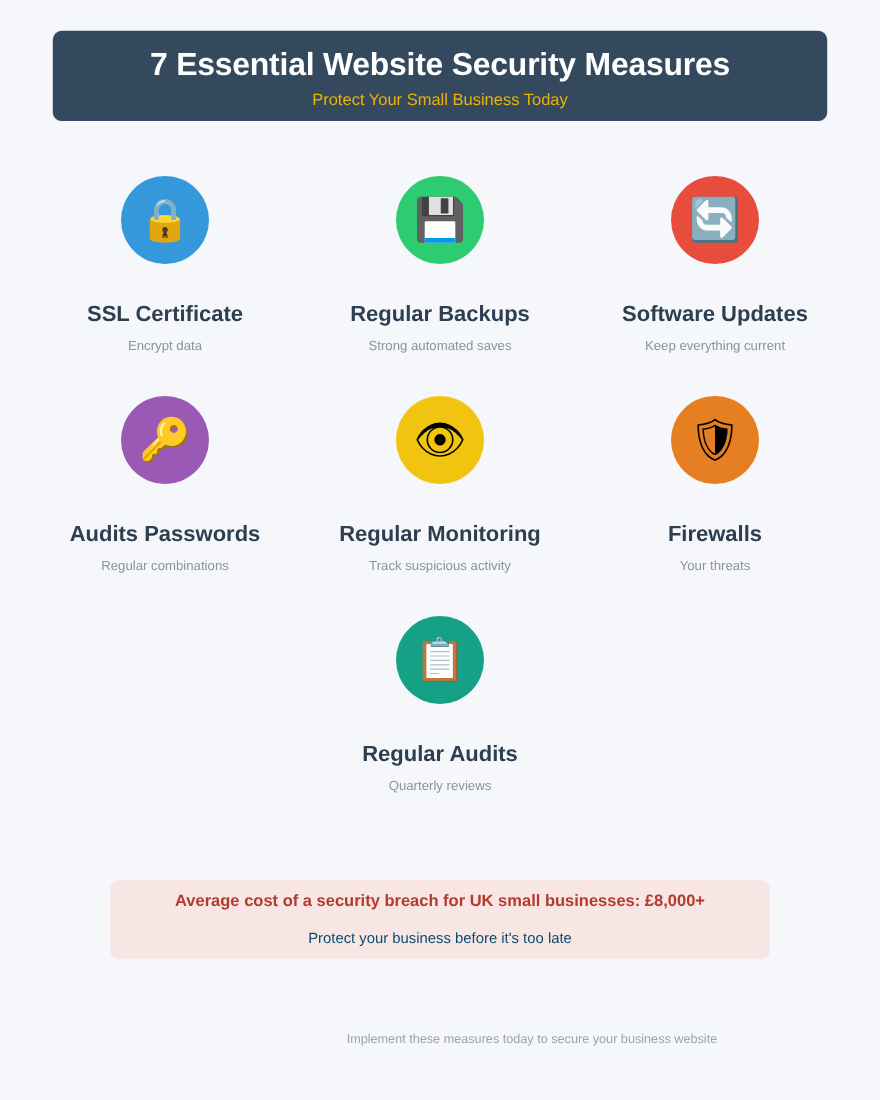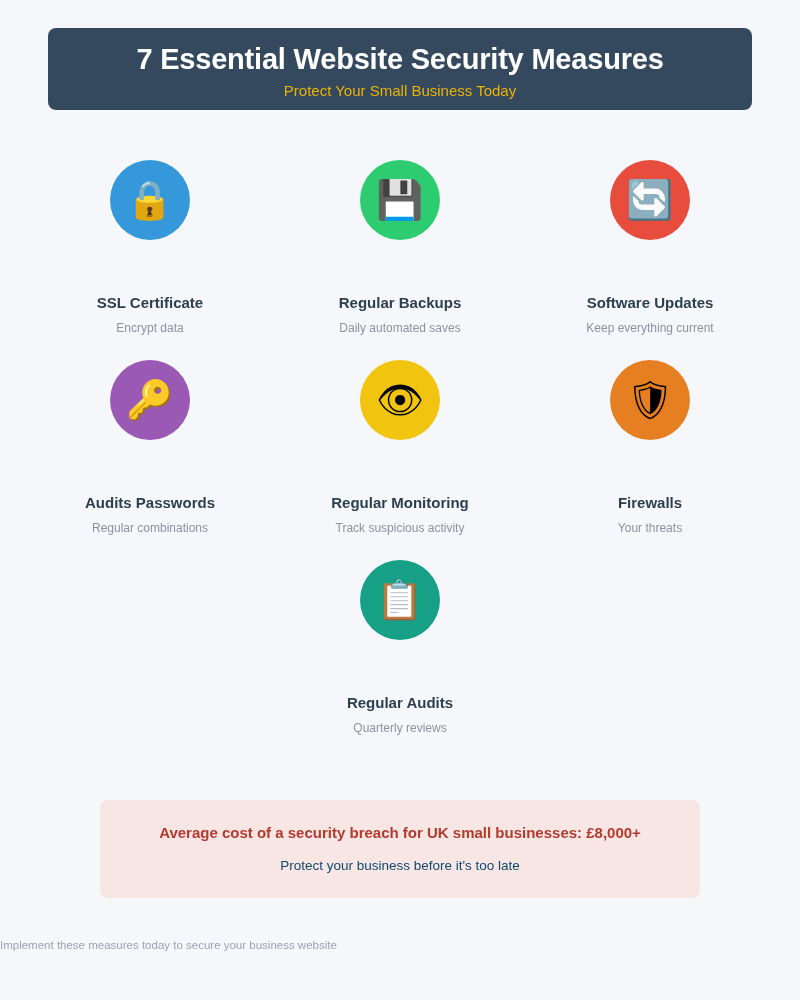--- a/index.html
+++ b/index.html
@@ -90,22 +90,22 @@
     line-height: 1;
     margin-top: 10px;
   }
 
   .measure-icon-glyph {
     display: block;
     font-family: "DejaVu Sans", sans-serif;
   }
 
   .measure-title {
-    margin-top: 54px;
-    font-size: 15px;
+    margin-top: 34px;
+    font-size: 20px;
     font-weight: bold;
     color: #2c3e50;
     text-align: left;
     line-height: 1.2;
   }
 
   .measure-desc {
     margin-top: 9px;
     font-size: 12px;
     font-weight: normal;
@@ -113,21 +113,21 @@
     text-align: left;
     line-height: 1.2;
   }
 
   
   .callout {
     position: absolute;
     left: 100px;
     top: 800px;
     width: 600px;
-    height: 98px;
+    height: 72px;
     background: #f8e6e4;
     border-radius: 8px;
     display: flex;
     flex-direction: column;
     align-items: center;
     justify-content: center;
   }
 
   .callout-headline {
     font-size: 15px;
@@ -145,21 +145,21 @@
     text-align: center;
     line-height: 1.2;
   }
 
   
   .footer {
     position: absolute;
     left: 0;
     top: 938px;
     width: 652px;
-    text-align: left;
+    text-align: right;
     font-size: 11.5px;
     color: #9aa3b0;
     line-height: 1.3;
   }
 </style>
 </head>
 <body>
 
 <div class="infographic">
 
@@ -177,21 +177,21 @@
         </div>
         <div class="measure-title">SSL Certificate</div>
         <div class="measure-desc">Encrypt data</div>
       </div>
 
       <div class="measure">
         <div class="measure-icon-circle" style="background-color: rgb(46, 204, 113);">
           <span class="measure-icon-glyph">💾</span>
         </div>
         <div class="measure-title">Regular Backups</div>
-        <div class="measure-desc">Daily automated saves</div>
+        <div class="measure-desc">Strong automated saves</div>
       </div>
 
       <div class="measure">
         <div class="measure-icon-circle" style="background-color: rgb(231, 76, 60);">
           <span class="measure-icon-glyph">🔄</span>
         </div>
         <div class="measure-title">Software Updates</div>
         <div class="measure-desc">Keep everything current</div>
       </div>
     </div>

